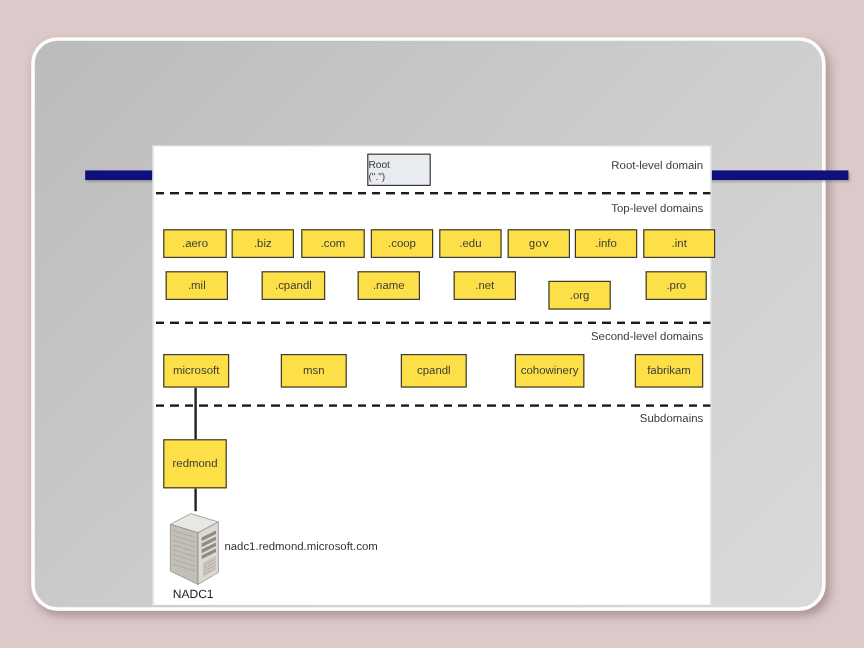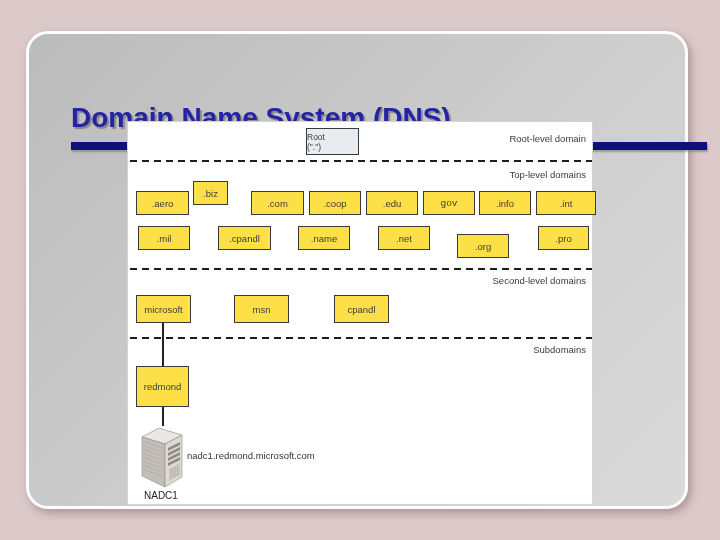--- a/index.html
+++ b/index.html
@@ -64,59 +64,60 @@
   }
   .server-fqdn{
     position:absolute;left:59px;top:328px;
     font-size:9.5px;color:#333;white-space:nowrap;
   }
 </style>
 </head>
 <body>
 
 <div class="slide-card">
-  <div class="slide-title">Domain Name System (DNS)</div>
   <div class="title-underline"></div>
 </div>
 
 <div class="diagram-panel">
 
   <div class="connector-line"></div>
 
   <div class="root-box">
     <span>Root</span>
     <span>(".")</span>
   </div>
   <div class="level-label" style="top:11px;">Root-level domain</div>
 
   <div class="dash-sep" style="top:38px;"></div>
   <div class="level-label" style="top:47px;">Top-level domains</div>
 
   <div class="dbox" style="left:8px;top:69px;width:53px;">.aero</div>
-  <div class="dbox" style="left:65px;top:59px;width:35px;">.biz</div>
+  <div class="dbox" style="left:65px;top:69px;width:52px;">.biz</div>
   <div class="dbox" style="left:123px;top:69px;width:53px;">.com</div>
   <div class="dbox" style="left:181px;top:69px;width:52px;">.coop</div>
   <div class="dbox" style="left:238px;top:69px;width:52px;">.edu</div>
   <div class="dbox" style="left:295px;top:69px;width:52px;font-family:Liberation Mono, monospace;">gov</div>
   <div class="dbox" style="left:351px;top:69px;width:52px;">.info</div>
   <div class="dbox" style="left:408px;top:69px;width:60px;">.int</div>
 
   <div class="dbox" style="left:10px;top:104px;width:52px;">.mil</div>
   <div class="dbox" style="left:90px;top:104px;width:53px;">.cpandl</div>
   <div class="dbox" style="left:170px;top:104px;width:52px;">.name</div>
   <div class="dbox" style="left:250px;top:104px;width:52px;">.net</div>
   <div class="dbox" style="left:329px;top:112px;width:52px;">.org</div>
   <div class="dbox" style="left:410px;top:104px;width:51px;">.pro</div>
 
   <div class="dash-sep" style="top:146px;"></div>
   <div class="level-label" style="top:153px;">Second-level domains</div>
 
   <div class="dbox tall" style="left:8px;top:173px;width:55px;">microsoft</div>
   <div class="dbox tall" style="left:106px;top:173px;width:55px;">msn</div>
   <div class="dbox tall" style="left:206px;top:173px;width:55px;">cpandl</div>
+  <div class="dbox tall" style="left:301px;top:173px;width:58px;">cohowinery</div>
+  <div class="dbox tall" style="left:401px;top:173px;width:57px;">fabrikam</div>
 
   <div class="dash-sep" style="top:215px;"></div>
   <div class="level-label" style="top:222px;">Subdomains</div>
 
   <div class="dbox tall" style="left:8px;top:244px;width:53px;height:41px;">redmond</div>
 
   <div class="server-wrap">
     <svg viewBox="0 0 44 66" width="44" height="66" xmlns="http://www.w3.org/2000/svg">
       <polygon points="2,13 19,4 42,11 25,20" fill="#e9e7e3" stroke="#8a8a84" stroke-width="0.6"></polygon>
       <polygon points="2,13 2,52 25,63 25,20" fill="#c3bfb8" stroke="#8a8a84" stroke-width="0.6"></polygon>

